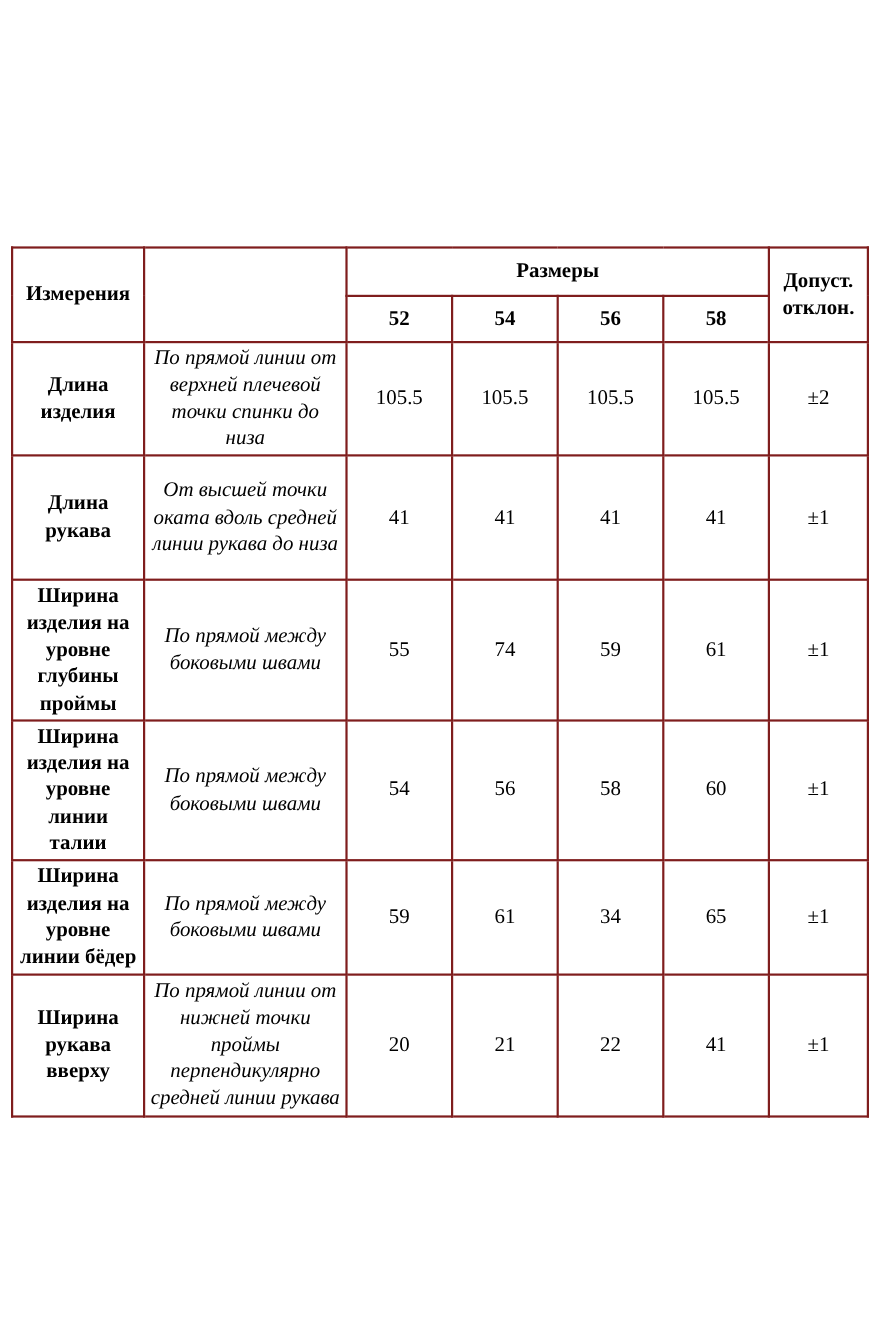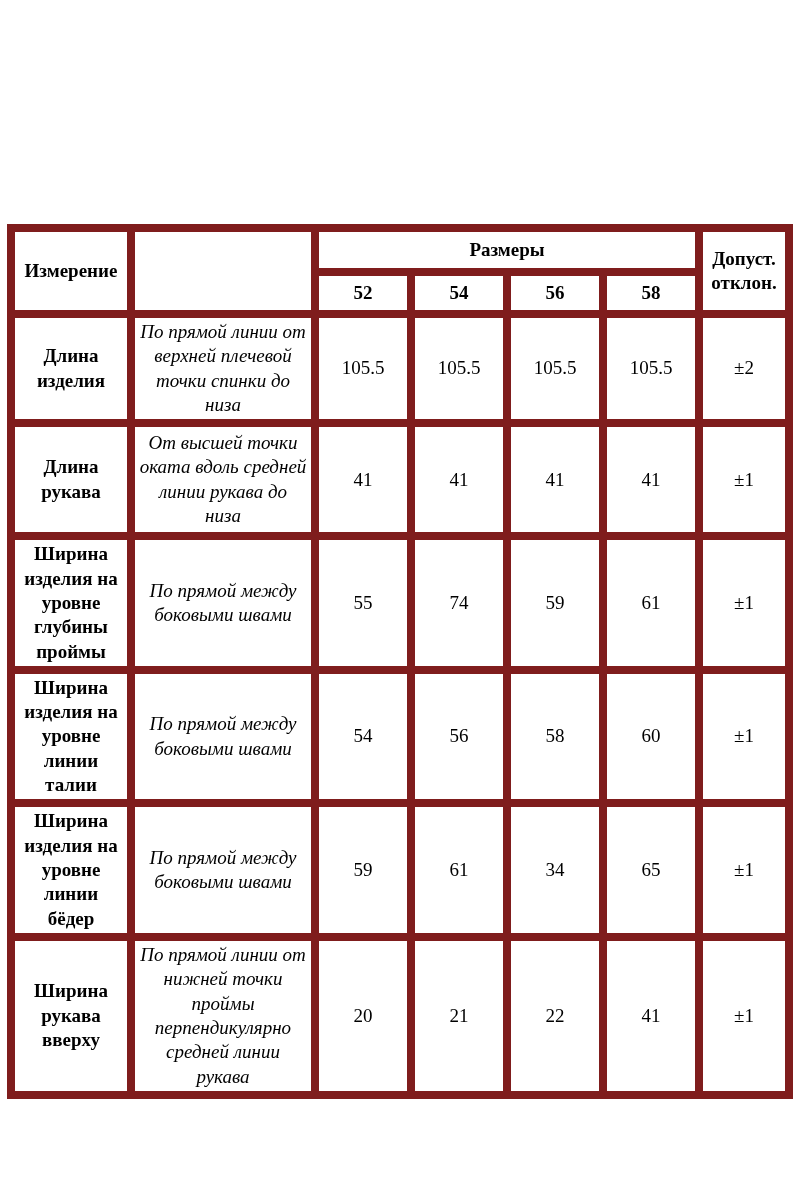--- a/index.html
+++ b/index.html
@@ -28,21 +28,21 @@
     table-layout: fixed;
     width: 774px;
     margin: 0 auto;
   }
   table.meas col.c-measure { width: 120px; }
   table.meas col.c-method  { width: 184px; }
   table.meas col.c-size    { width: 96px; }
   table.meas col.c-dev     { width: 90px; }
 
   table.meas th, table.meas td {
-    border: 8px solid #7f1d1d;
+    border: 2px solid #7f1d1d;
     text-align: center;
     vertical-align: middle;
     padding: 2px 4px;
     font-size: 19px;
     line-height: 1.28;
     background: #ffffff;
   }
   table.meas th { font-weight: bold; }
 
   tr.hdr-top   { height: 44px; }
@@ -70,21 +70,21 @@
       <col class="c-measure">
       <col class="c-method">
       <col class="c-size">
         <col class="c-size">
         <col class="c-size">
         <col class="c-size">
       <col class="c-dev">
     </colgroup>
     <thead>
       <tr class="hdr-top">
-        <th rowspan="2">Измерение</th>
+        <th rowspan="2">Измерения</th>
         <th rowspan="2"></th>
         <th colspan="4">Размеры</th>
         <th rowspan="2">Допуст. отклон.</th>
       </tr>
       <tr class="hdr-sizes">
         <th>52</th>
         <th>54</th>
         <th>56</th>
         <th>58</th>
       </tr>

